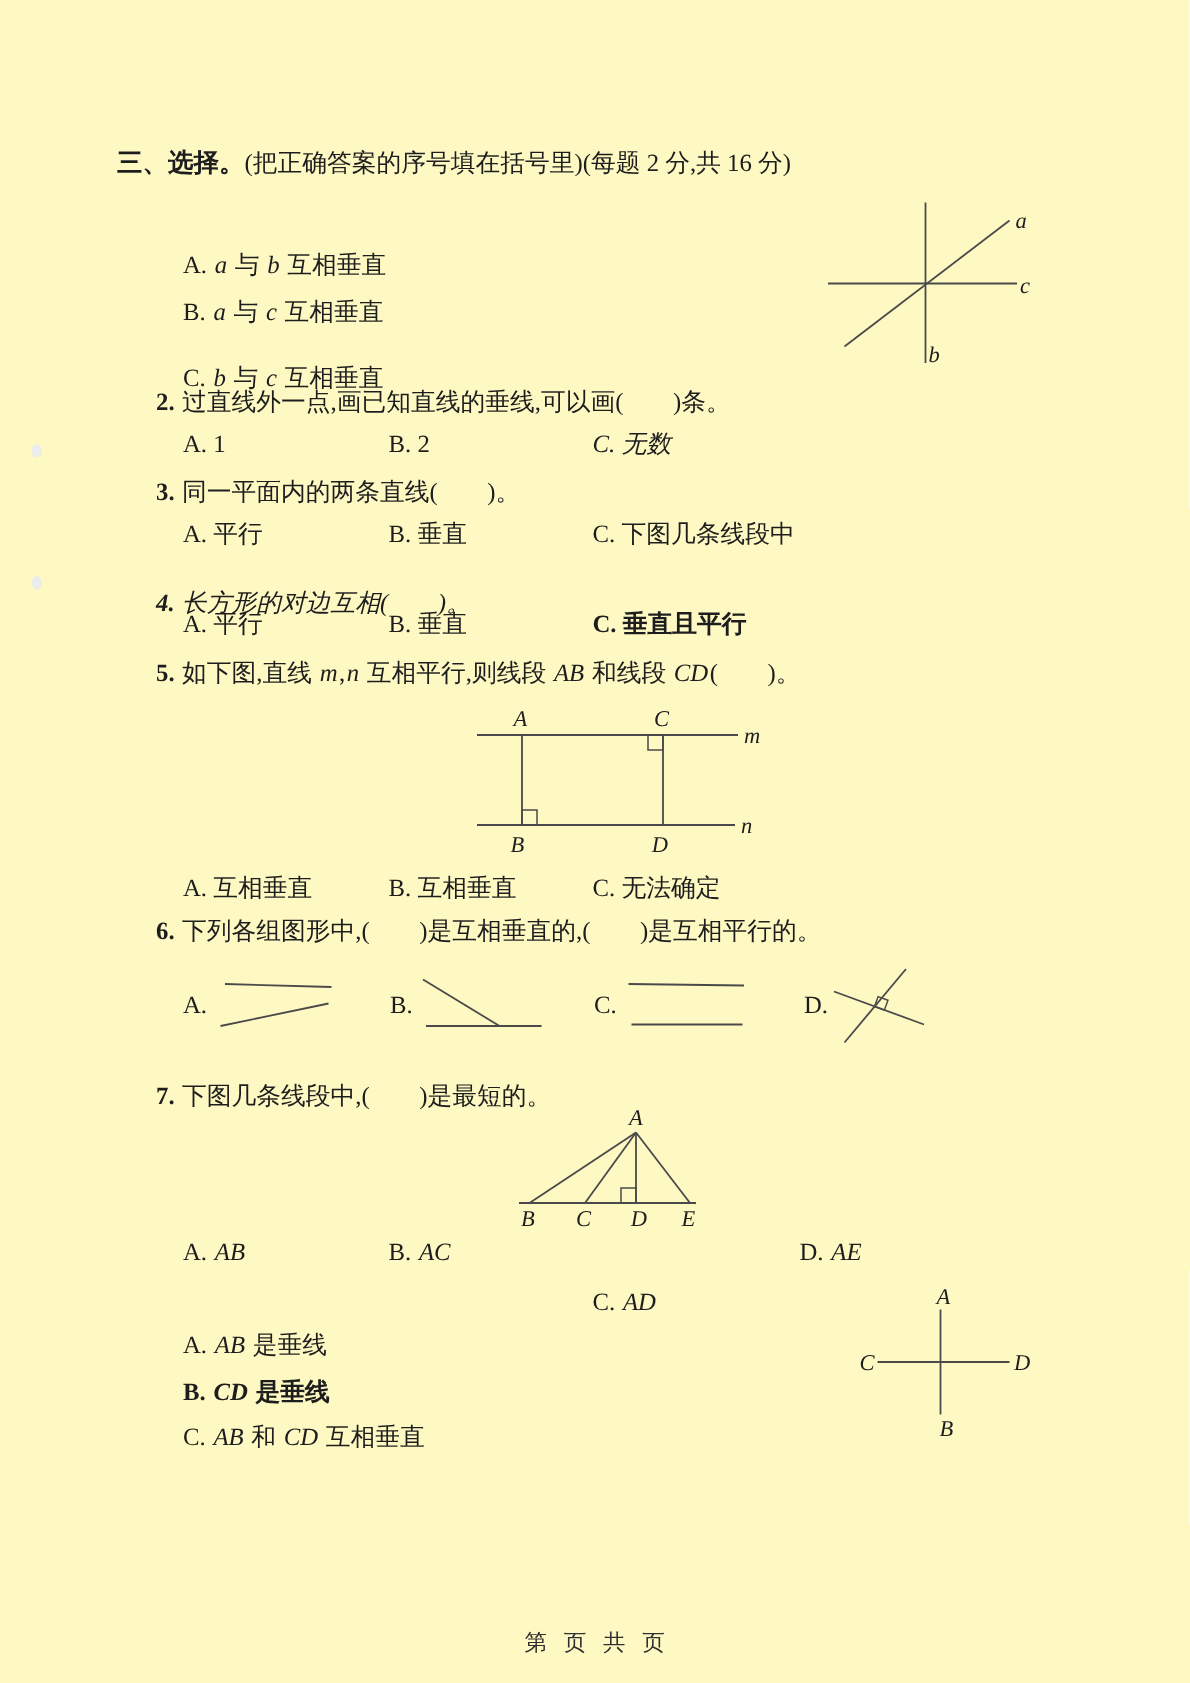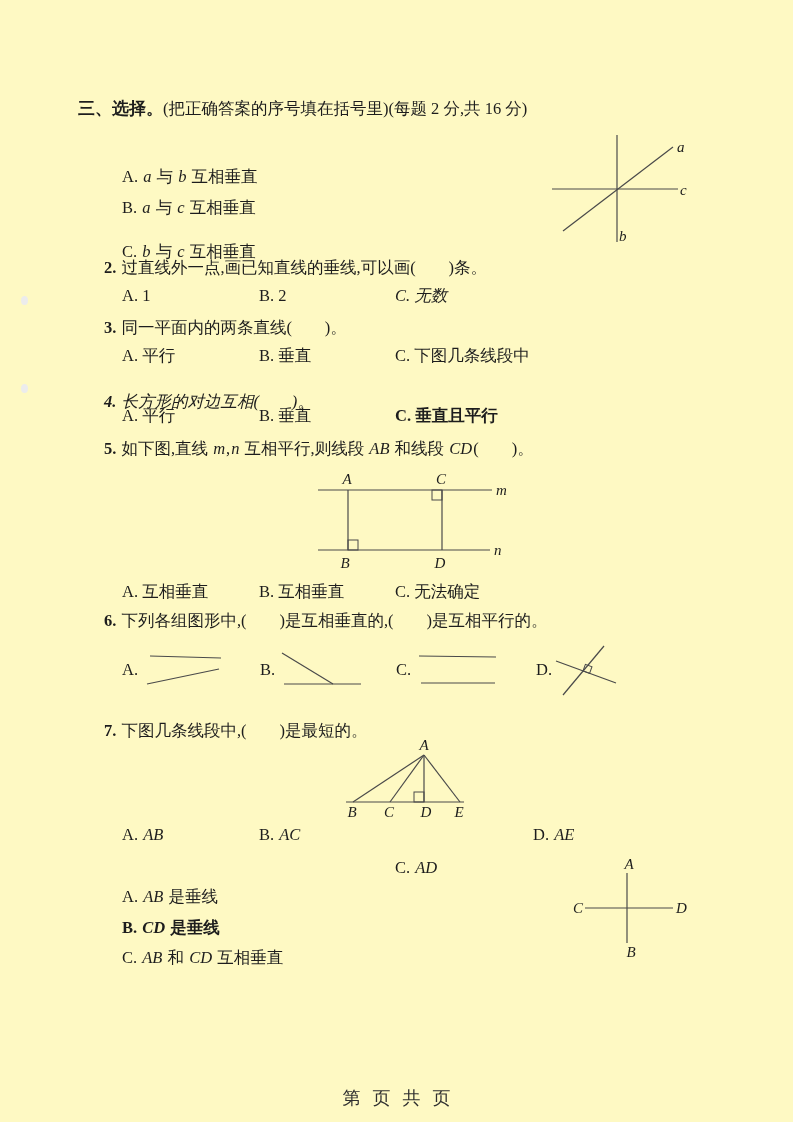--- a/index.html
+++ b/index.html
@@ -18,21 +18,21 @@
   svg.fig { position:absolute; overflow:visible; }
   svg.fig line { stroke:#4a4a4a; stroke-width:1.2; }
   svg.fig rect.ra { fill:none; stroke:#4a4a4a; stroke-width:1; }
   .fl {
     font-style:italic; font-size:15px;
     font-family:"Liberation Serif","DejaVu Serif",serif;
     fill:#1d1d1d;
   }
   .footer {
     position:absolute; left:0; right:0; top:1086px; text-align:center;
-    font-size:18px; word-spacing:7px; color:#2f2f2f;
+    font-size:15px; word-spacing:7px; color:#2f2f2f;
     font-family:"Liberation Sans","DejaVu Sans",sans-serif;
   }
   .artifact {
     position:absolute; width:7px; height:9px; background:#ececec;
     border-radius:50%;
   }
 </style>
 </head>
 <body>
 

